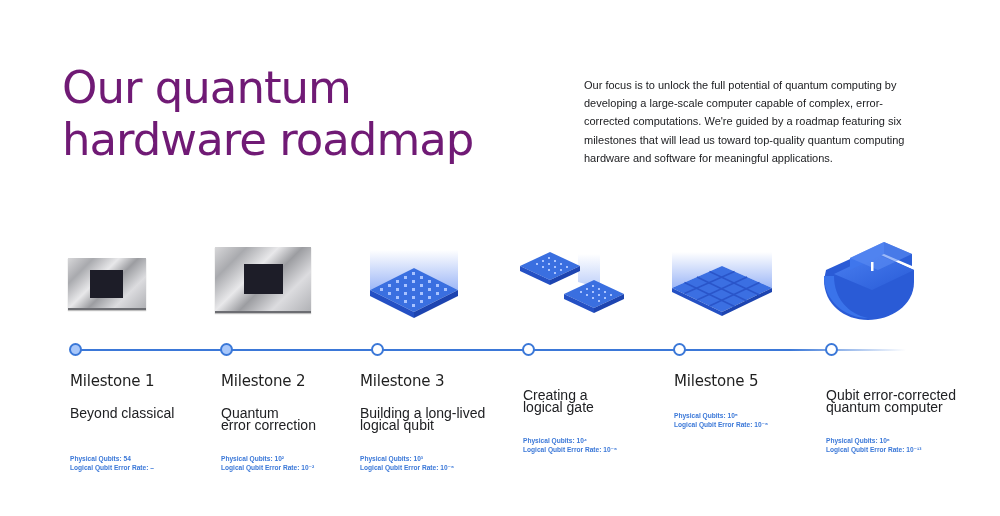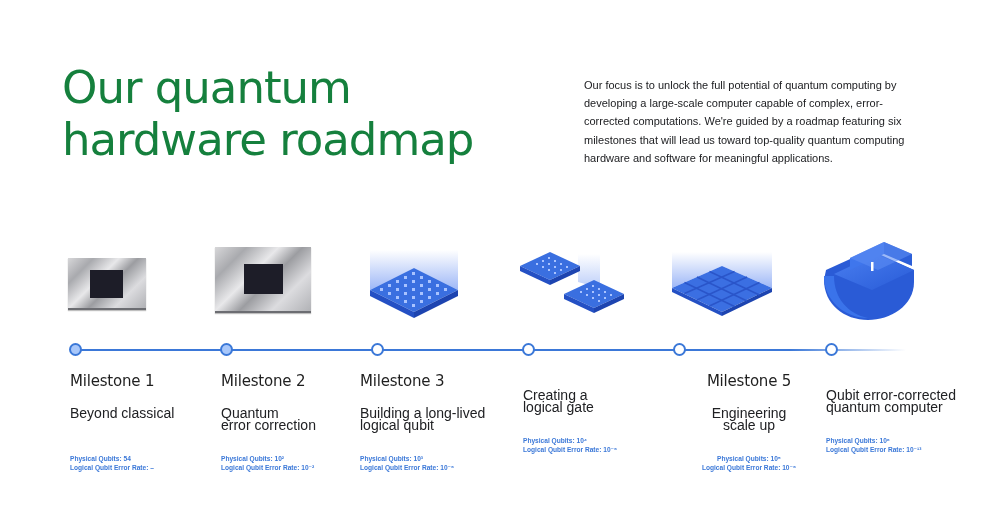--- a/index.html
+++ b/index.html
@@ -3,21 +3,21 @@
 <meta charset="utf-8">
 <style>
   * { box-sizing: border-box; margin: 0; padding: 0; }
   html, body { width: 1000px; height: 516px; background: #ffffff; overflow: hidden; }
   body { position: relative; font-family: "Liberation Sans", "DejaVu Sans", sans-serif; color: #202124; }
 
   .title {
     position: absolute; left: 62px; top: 62px;
     font-family: "DejaVu Sans", "Liberation Sans", sans-serif;
     font-size: 45px; font-weight: 400; line-height: 52px; letter-spacing: -1px;
-    color: #15803d;
+    color: #701a75;
   }
   .title span { display: block; white-space: nowrap; }
 
   .intro {
     position: absolute; left: 584px; top: 76px; width: 340px;
     font-size: 11px; line-height: 18.2px; color: #202124;
   }
 
   
   .visual { position: absolute; }
@@ -230,26 +230,22 @@
   <div class="ms-desc">
     <div>Creating a</div>
     <div>logical gate</div>
   </div>
   <div class="ms-stats">
     <div>Physical Qubits: 10⁴</div>
     <div>Logical Qubit Error Rate: 10⁻⁶</div>
   </div>
 </div>
 
-<div class="milestone" style="left:674px;text-align:center;">
+<div class="milestone" style="left:674px;">
   <div class="ms-title">Milestone 5</div>
-  <div class="ms-desc">
-    <div>Engineering</div>
-    <div>scale up</div>
-  </div>
   <div class="ms-stats">
     <div>Physical Qubits: 10⁵</div>
     <div>Logical Qubit Error Rate: 10⁻⁶</div>
   </div>
 </div>
 
 <div class="milestone" style="left:826px;">
   <div class="ms-desc">
     <div>Qubit error-corrected</div>
     <div>quantum computer</div>

